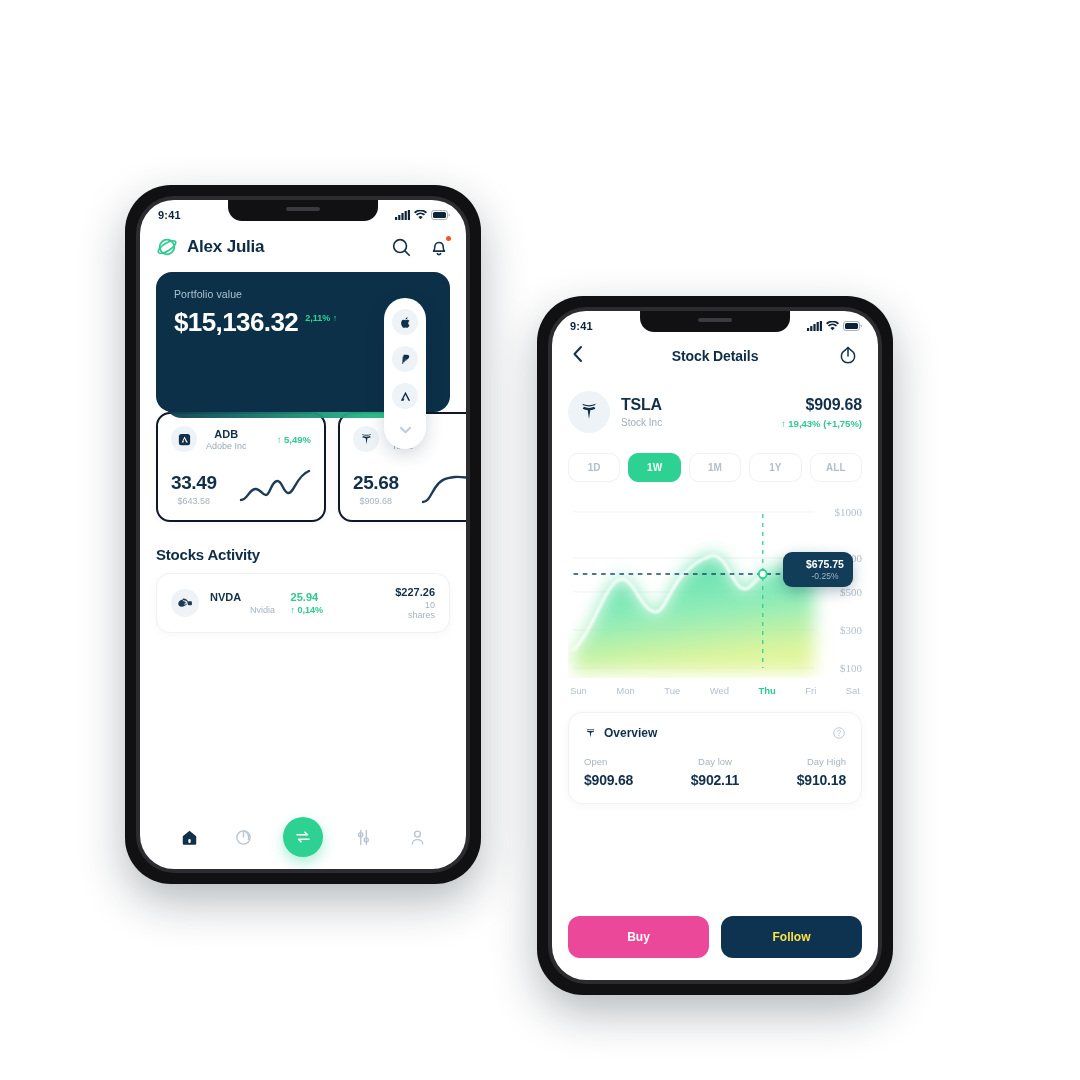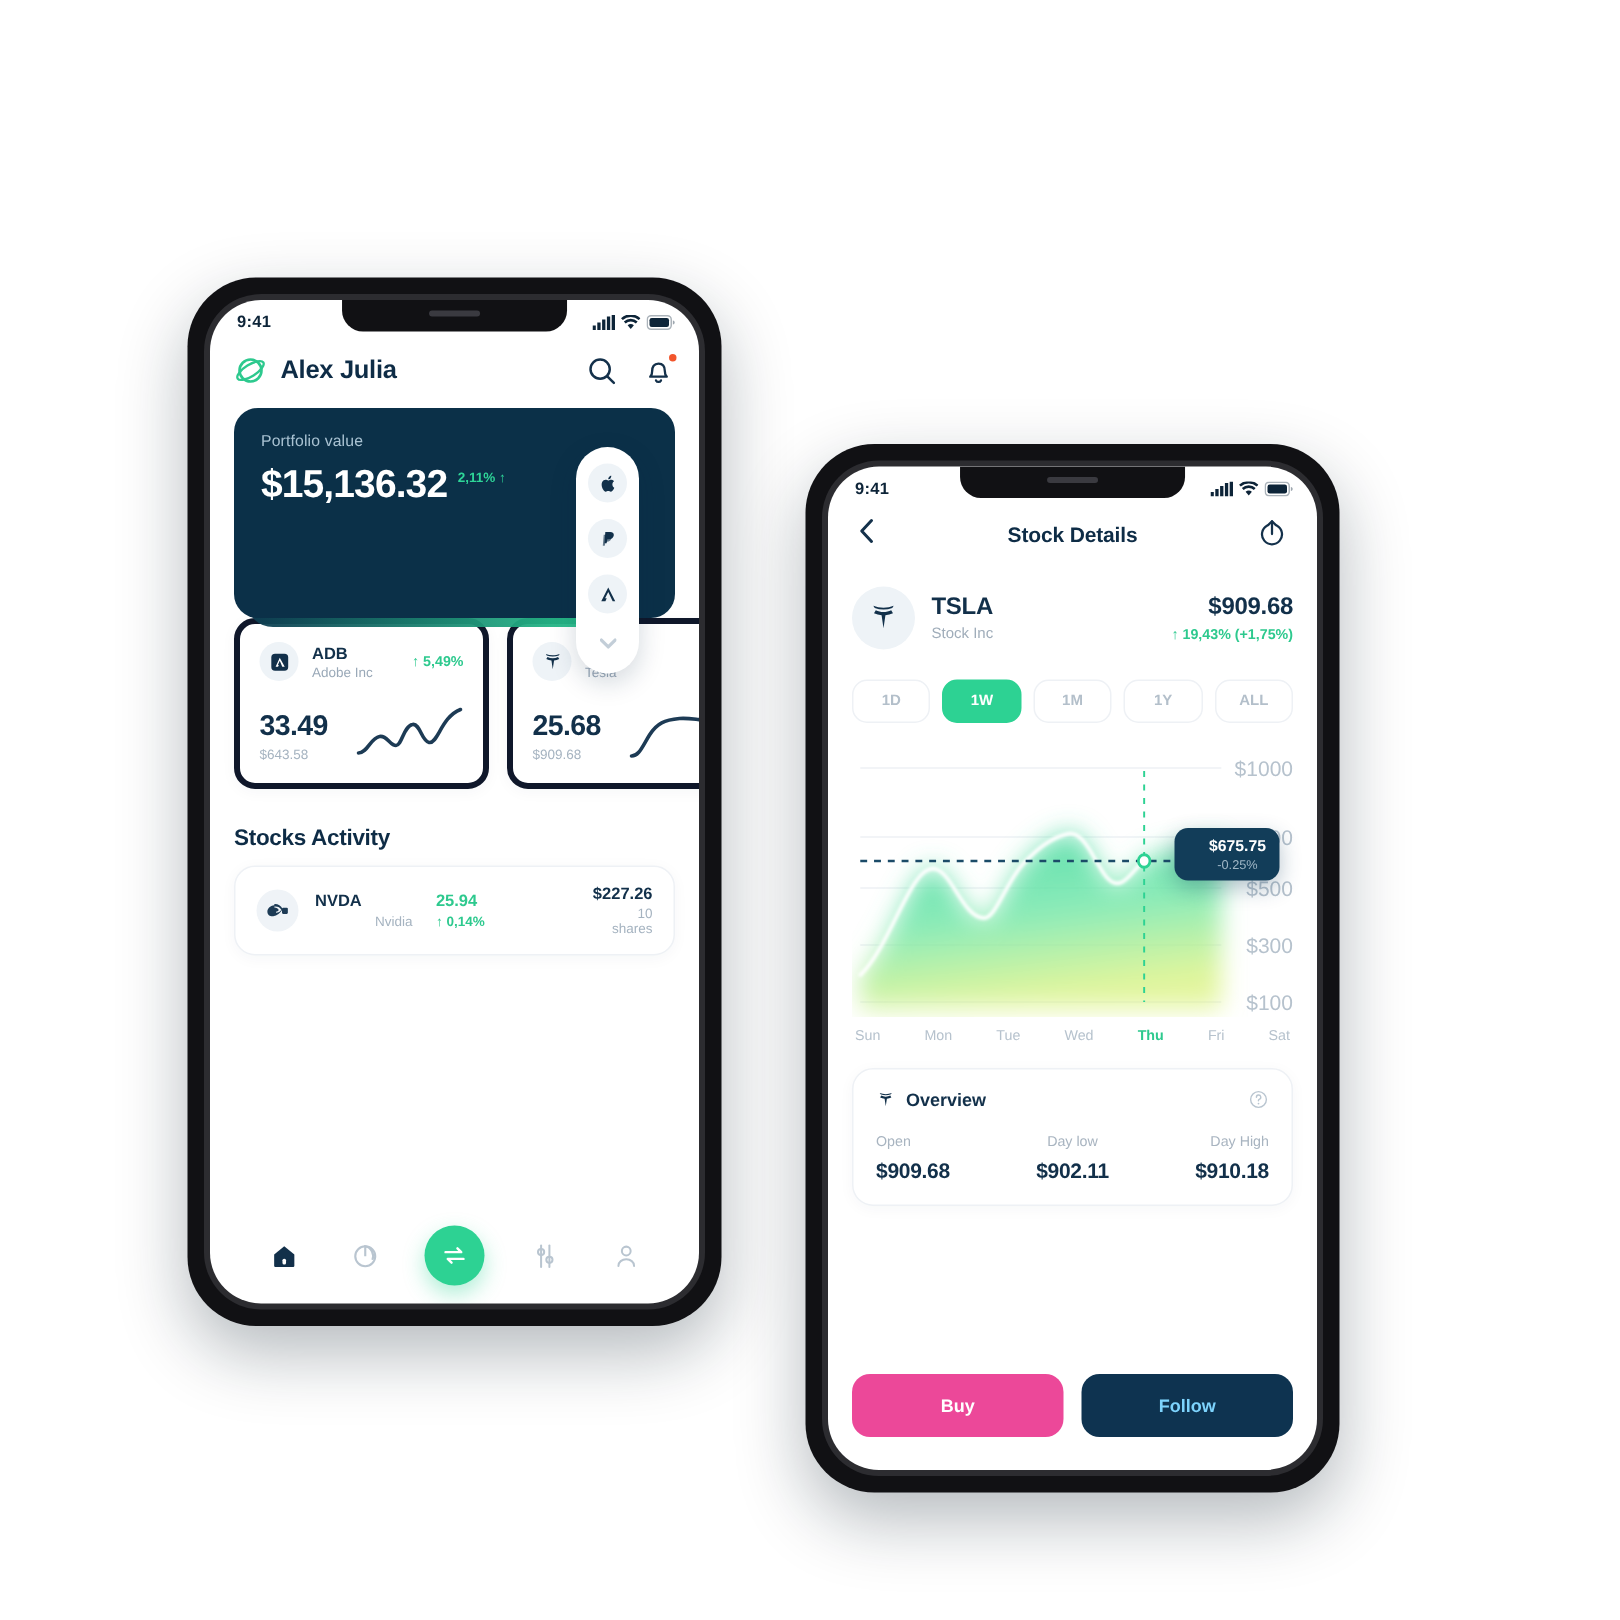--- a/index.html
+++ b/index.html
@@ -116,23 +116,24 @@
 
   
   .sec-row { display:flex; align-items:baseline; justify-content:space-between; margin:24px 0 10px 0; }
   .sec-title { font-size:15px; font-weight:700; color:#0e2c46; letter-spacing:-.2px; }
   .see-all { font-size:11px; font-weight:700; color:#2dc98e; cursor:pointer; }
 
   
   .wl-strip { display:flex; gap:12px; }
   .wl-card {
     flex:0 0 auto; width:170px;
-    background:#ffffff; border:4px solid #0f172a; border-radius:14px;
+    background:#ffffff; border:2px solid #0f172a; border-radius:14px;
     padding:12px 13px 14px 13px;
     box-shadow:0 2px 10px rgba(18,45,70,.04);
+    text-align:center;
   }
   .wl-top { display:flex; align-items:center; gap:9px; }
   .wl-logo {
     width:26px; height:26px; border-radius:50%; background:#eef3f7;
     display:flex; align-items:center; justify-content:center; flex:0 0 auto;
   }
   .wl-names { display:flex; flex-direction:column; gap:1px; }
   .wl-sym { font-size:11px; font-weight:700; color:#12304a; }
   .wl-co { font-size:9px; color:#9aa9b8; }
   .wl-chg { margin-left:auto; font-size:9.5px; font-weight:700; color:#2dc98e; white-space:nowrap;}
@@ -195,22 +196,23 @@
     flex:1; text-align:center; font-size:10px; font-weight:700;
     color:#b3bfca; background:#ffffff; border:1px solid #eef1f5;
     border-radius:10px; padding:8px 0; cursor:pointer;
   }
   .range-pill.active { background:#2dd293; color:#ffffff; border-color:#2dd293; }
 
   
   .chart-wrap { position:relative; margin-top:18px; height:178px; }
   .chart-svg { position:absolute; inset:0; width:100%; height:100%; }
   .ylab {
-    position:absolute; right:0; font-size:14px; color:#b6c2cd;
+    position:absolute; right:0; font-size:11px; color:#b6c2cd;
     transform: translateY(-50%);
+    font-family: Liberation Serif, serif;
   }
   .tooltip {
     position:absolute; background:#123d59; color:#fff;
     border-radius:9px; padding:6px 9px; text-align:center;
     box-shadow:0 5px 14px rgba(18,61,89,.3);
   }
   .tt-v { font-size:10.5px; font-weight:700; }
   .tt-d { font-size:8.5px; color:#9fb6c6; margin-top:1px; }
   .xaxis { display:flex; justify-content:space-between; padding:0 2px; margin-top:7px; }
   .xlab { font-size:9.5px; color:#b6c2cd; }
@@ -234,21 +236,21 @@
 
   .cta-row {
     position:absolute; left:16px; right:16px; bottom:22px;
     display:flex; gap:12px;
   }
   .cta {
     flex:1; text-align:center; border:none; border-radius:12px;
     padding:14px 0; font-size:12px; font-weight:700; cursor:pointer;
   }
   .cta-buy { background:#ec4899; color:#ffffff; }
-  .cta-follow { background:#0e3350; color:#7dd3fc; }
+  .cta-follow { background:#0e3350; color:#fde047; }
 </style>
 </head>
 <body>
 
 <div id="stage">
 
   <div class="phone" id="phone1">
     <div class="phone-inner2">
       <div class="screen">
 

